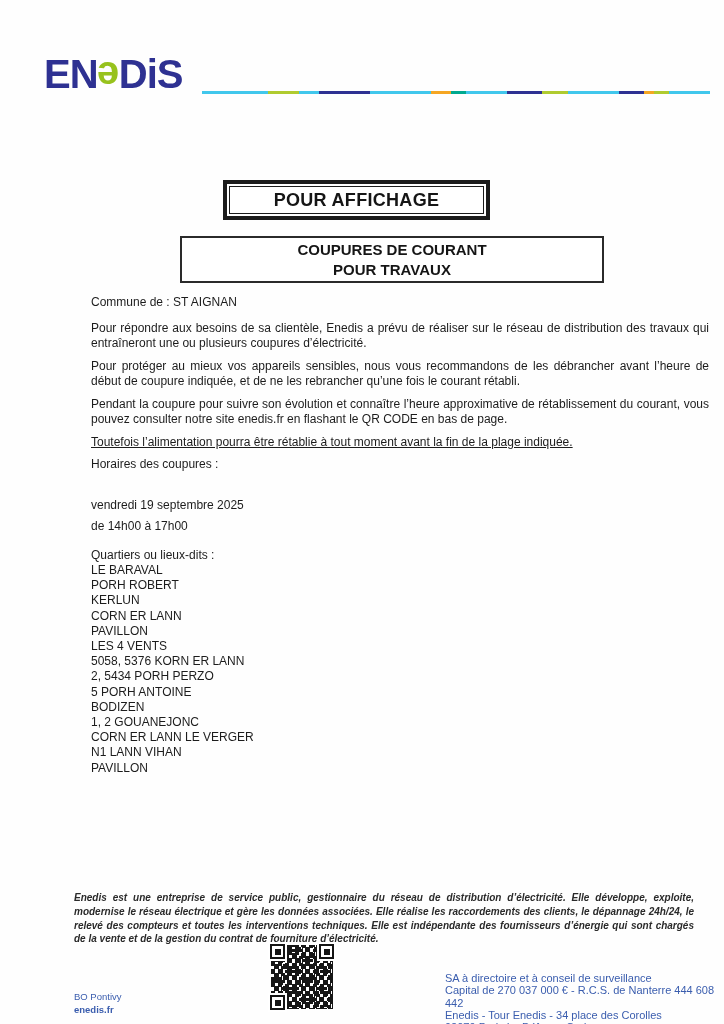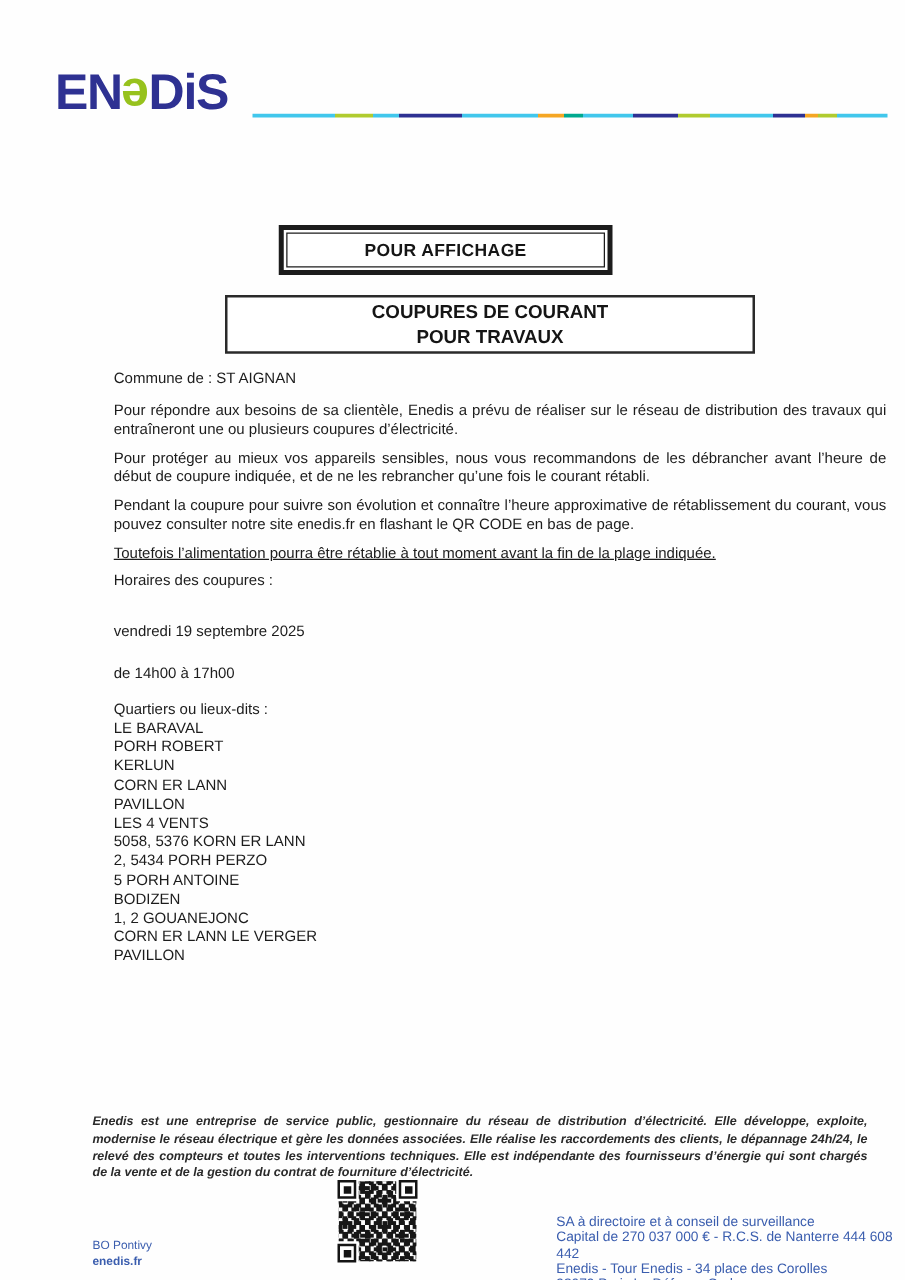--- a/index.html
+++ b/index.html
@@ -34,21 +34,21 @@
   }
 
   
   .box-affichage {
     position:absolute; left:223px; top:180px; width:267px; height:40px;
     border:4px solid #1c1c1c; padding:2px; background:#fff;
   }
   .box-affichage .inner {
     border:1px solid #1c1c1c; height:100%;
     display:flex; align-items:center; justify-content:center;
-    font-weight:bold; font-size:14px; letter-spacing:.3px; color:#151515;
+    font-weight:bold; font-size:18px; letter-spacing:.3px; color:#151515;
   }
   .box-title {
     position:absolute; left:180px; top:236px; width:424px; height:47px;
     border:2px solid #2a2a2a; background:#fff;
     display:flex; flex-direction:column; align-items:center; justify-content:center;
     font-weight:bold; font-size:15px; line-height:20px; color:#151515;
   }
 
   
   .content {
@@ -114,36 +114,37 @@
     <div>POUR TRAVAUX</div>
   </div>
 
   <div class="content">
     <p class="commune">Commune de : ST AIGNAN</p>
     <p class="para">Pour répondre aux besoins de sa clientèle, Enedis a prévu de réaliser sur le réseau de distribution des travaux qui entraîneront une ou plusieurs coupures d’électricité.</p>
     <p class="para">Pour protéger au mieux vos appareils sensibles, nous vous recommandons de les débrancher avant l’heure de début de coupure indiquée, et de ne les rebrancher qu’une fois le courant rétabli.</p>
     <p class="para">Pendant la coupure pour suivre son évolution et connaître l’heure approximative de rétablissement du courant, vous pouvez consulter notre site enedis.fr en flashant le QR CODE en bas de page.</p>
     <p><span class="underlined">Toutefois l’alimentation pourra être rétablie à tout moment avant la fin de la plage indiquée.</span></p>
     <p class="horaires">Horaires des coupures :</p>
-    <p class="date-line" style="margin-bottom:16px;">vendredi 19 septembre 2025</p>
+    <p class="date-line" style="margin-bottom:4px;">vendredi 19 septembre 2025</p>
     <p class="time-line">de 14h00 à 17h00</p>
     <p class="quartiers-label">Quartiers ou lieux-dits :</p>
     <div>
       <div class="quartier">LE BARAVAL</div>
       <div class="quartier">PORH ROBERT</div>
       <div class="quartier">KERLUN</div>
       <div class="quartier">CORN ER LANN</div>
       <div class="quartier">PAVILLON</div>
       <div class="quartier">LES 4 VENTS</div>
       <div class="quartier">5058, 5376 KORN ER LANN</div>
       <div class="quartier">2, 5434 PORH PERZO</div>
       <div class="quartier">5 PORH ANTOINE</div>
       <div class="quartier">BODIZEN</div>
       <div class="quartier">1, 2 GOUANEJONC</div>
       <div class="quartier">CORN ER LANN LE VERGER</div>
+      <div class="quartier">N1 LANN VIHAN</div>
       <div class="quartier">PAVILLON</div>
     </div>
   </div>
 
   <p class="legal">Enedis est une entreprise de service public, gestionnaire du réseau de distribution d’électricité. Elle développe, exploite, modernise le réseau électrique et gère les données associées. Elle réalise les raccordements des clients, le dépannage 24h/24, le relevé des compteurs et toutes les interventions techniques. Elle est indépendante des fournisseurs d’énergie qui sont chargés de la vente et de la gestion du contrat de fourniture d’électricité.</p>
 
   <div class="bo">
     <div>BO Pontivy</div>
     <div class="site">enedis.fr</div>
   </div>

